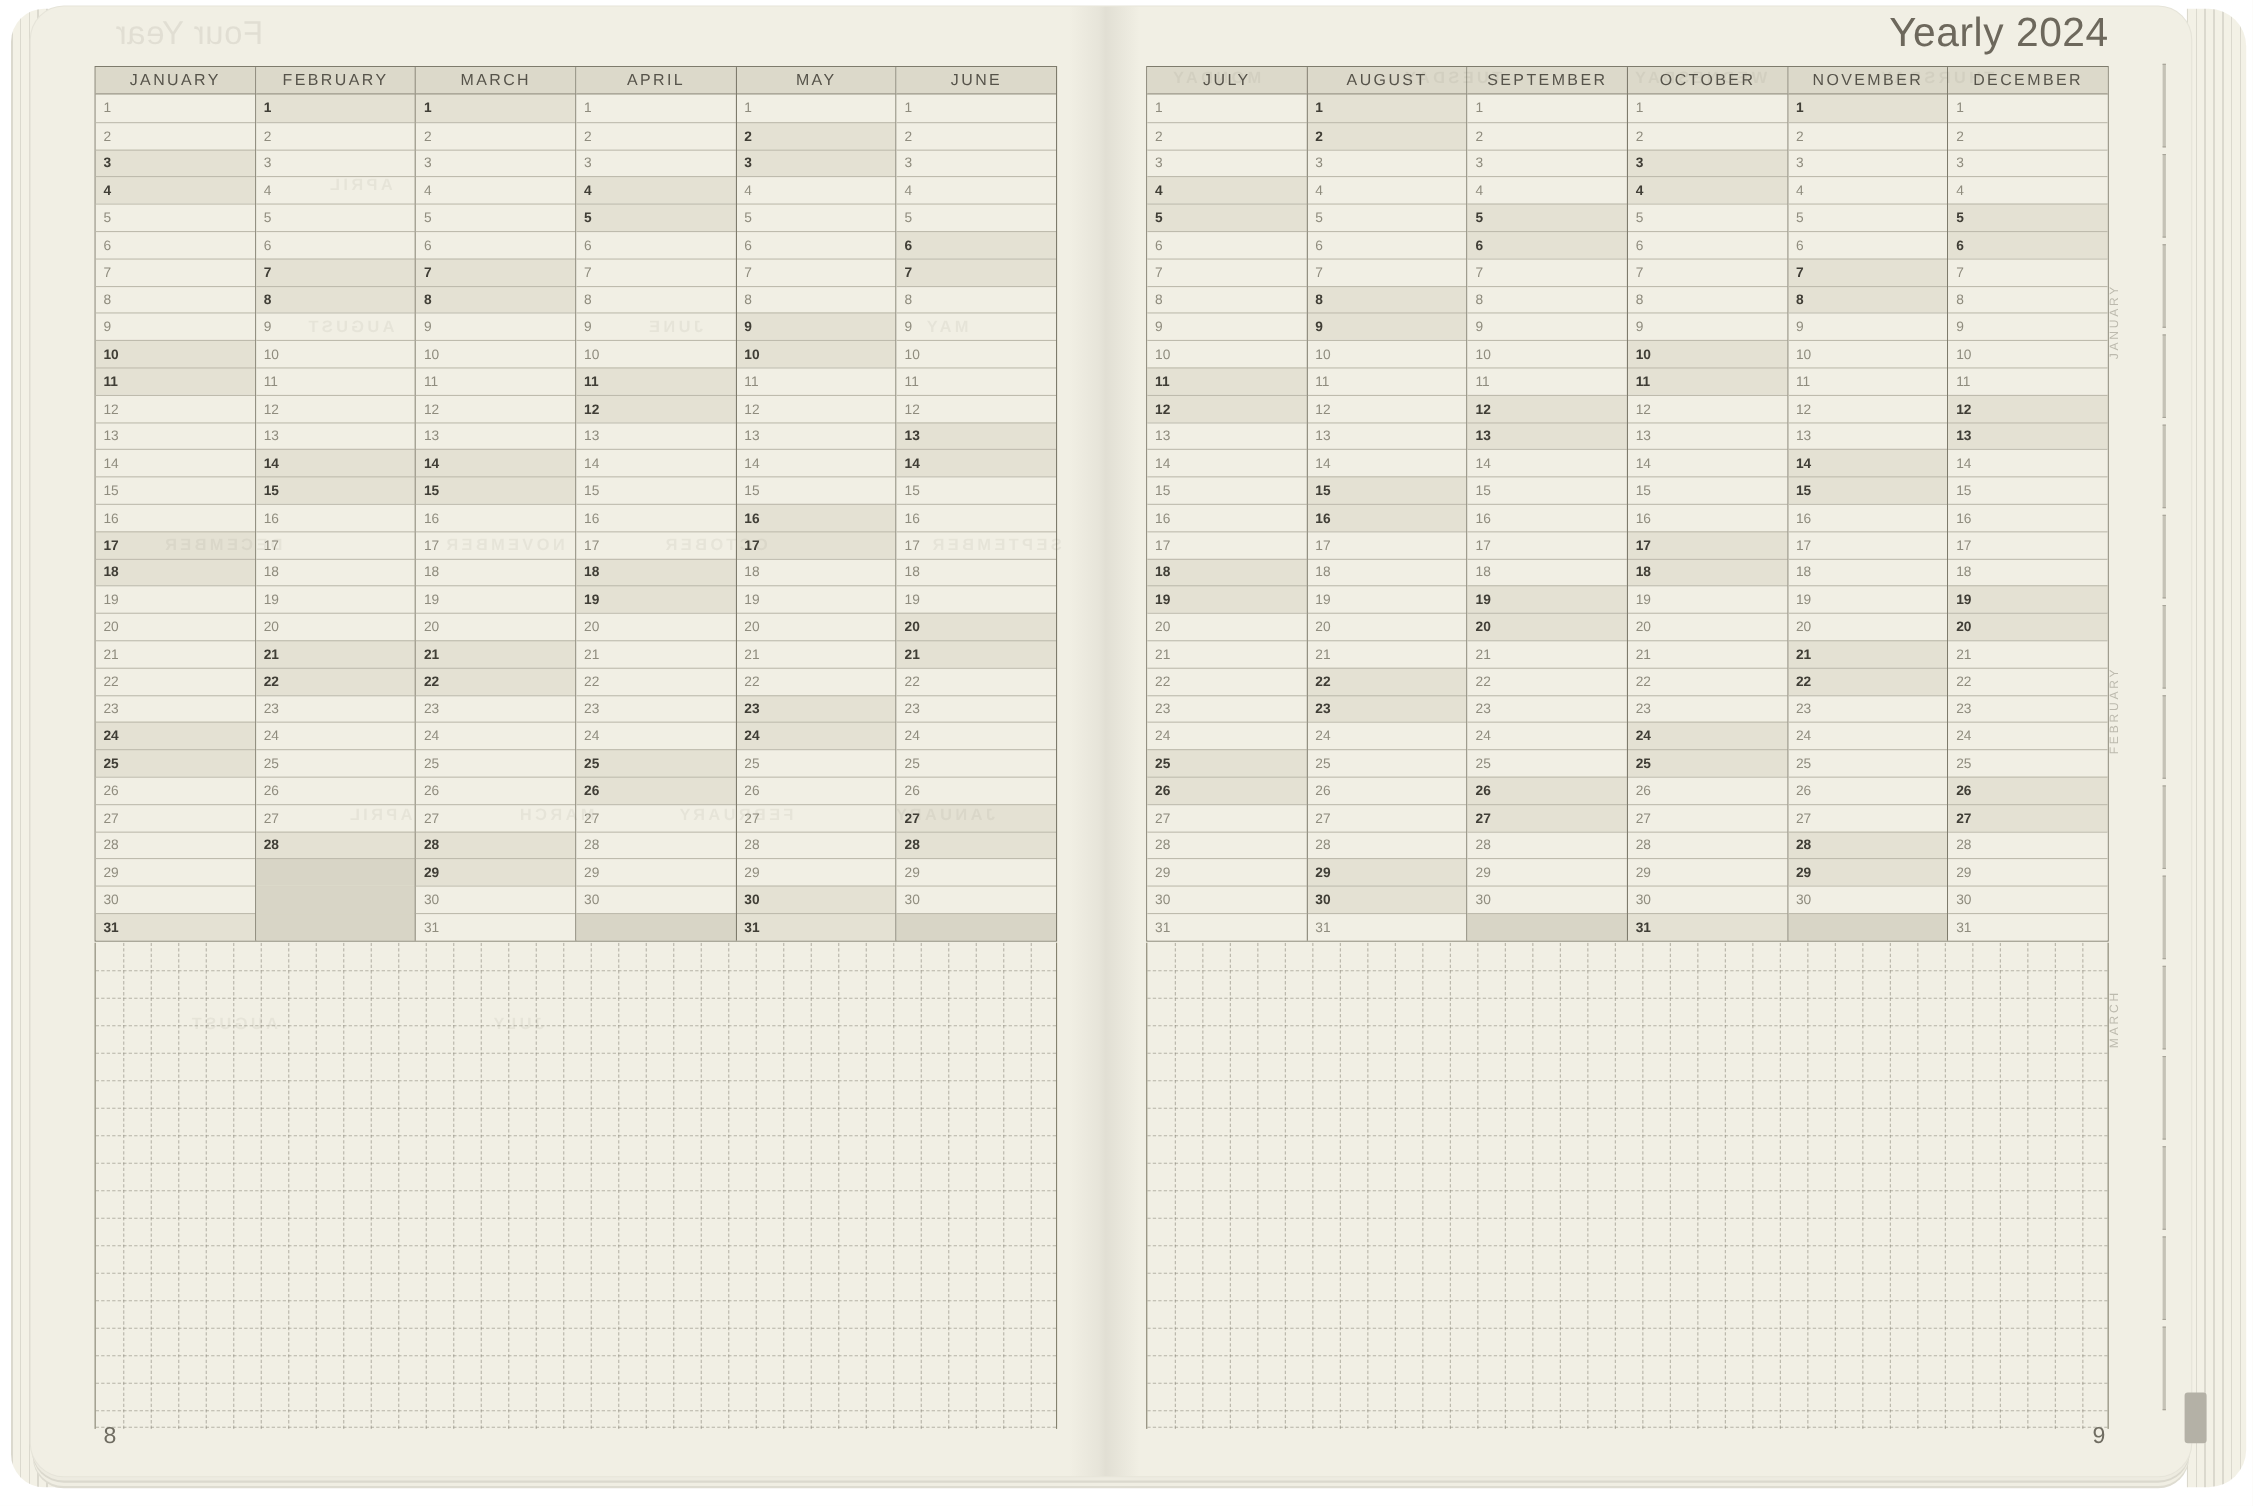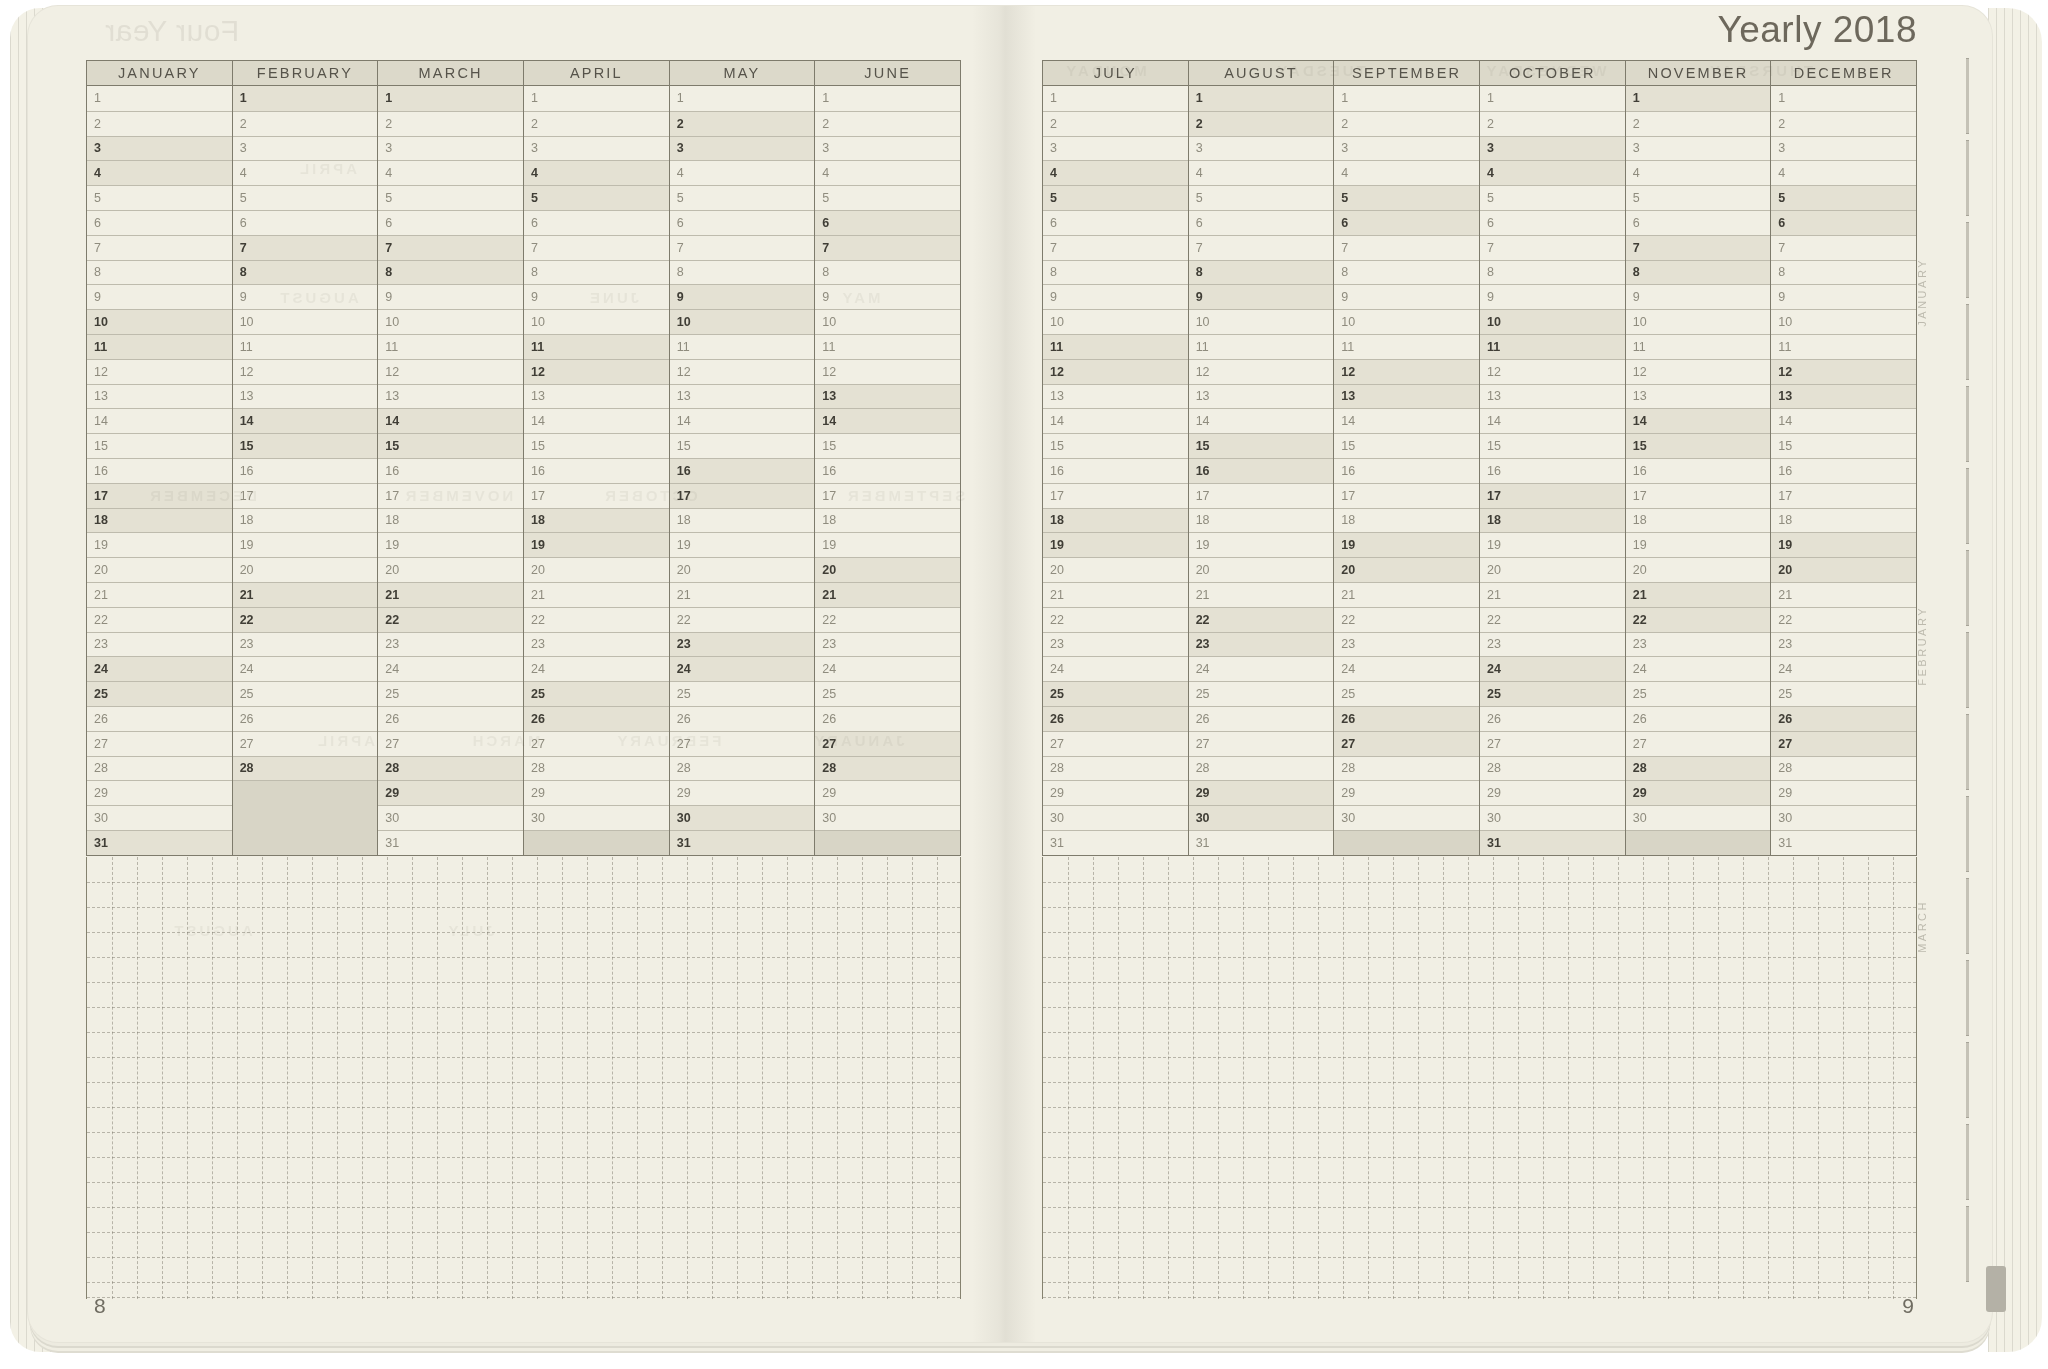--- a/index.html
+++ b/index.html
@@ -71,21 +71,21 @@
 </style>
 </head>
 <body>
 
 <div class="edge edge-left"></div>
 <div class="edge edge-right"></div>
 
 <div class="book">
   <div class="fold"></div>
 
-  <div class="title">Yearly 2018</div>
+  <div class="title">Yearly 2024</div>
 
   <div class="month-table left">
       <div class="month-col">
         <div class="month-header">JANUARY</div>
         <div class="day-cell first">1</div>
         <div class="day-cell">2</div>
         <div class="day-cell weekend">3</div>
         <div class="day-cell weekend">4</div>
         <div class="day-cell">5</div>
         <div class="day-cell">6</div>

